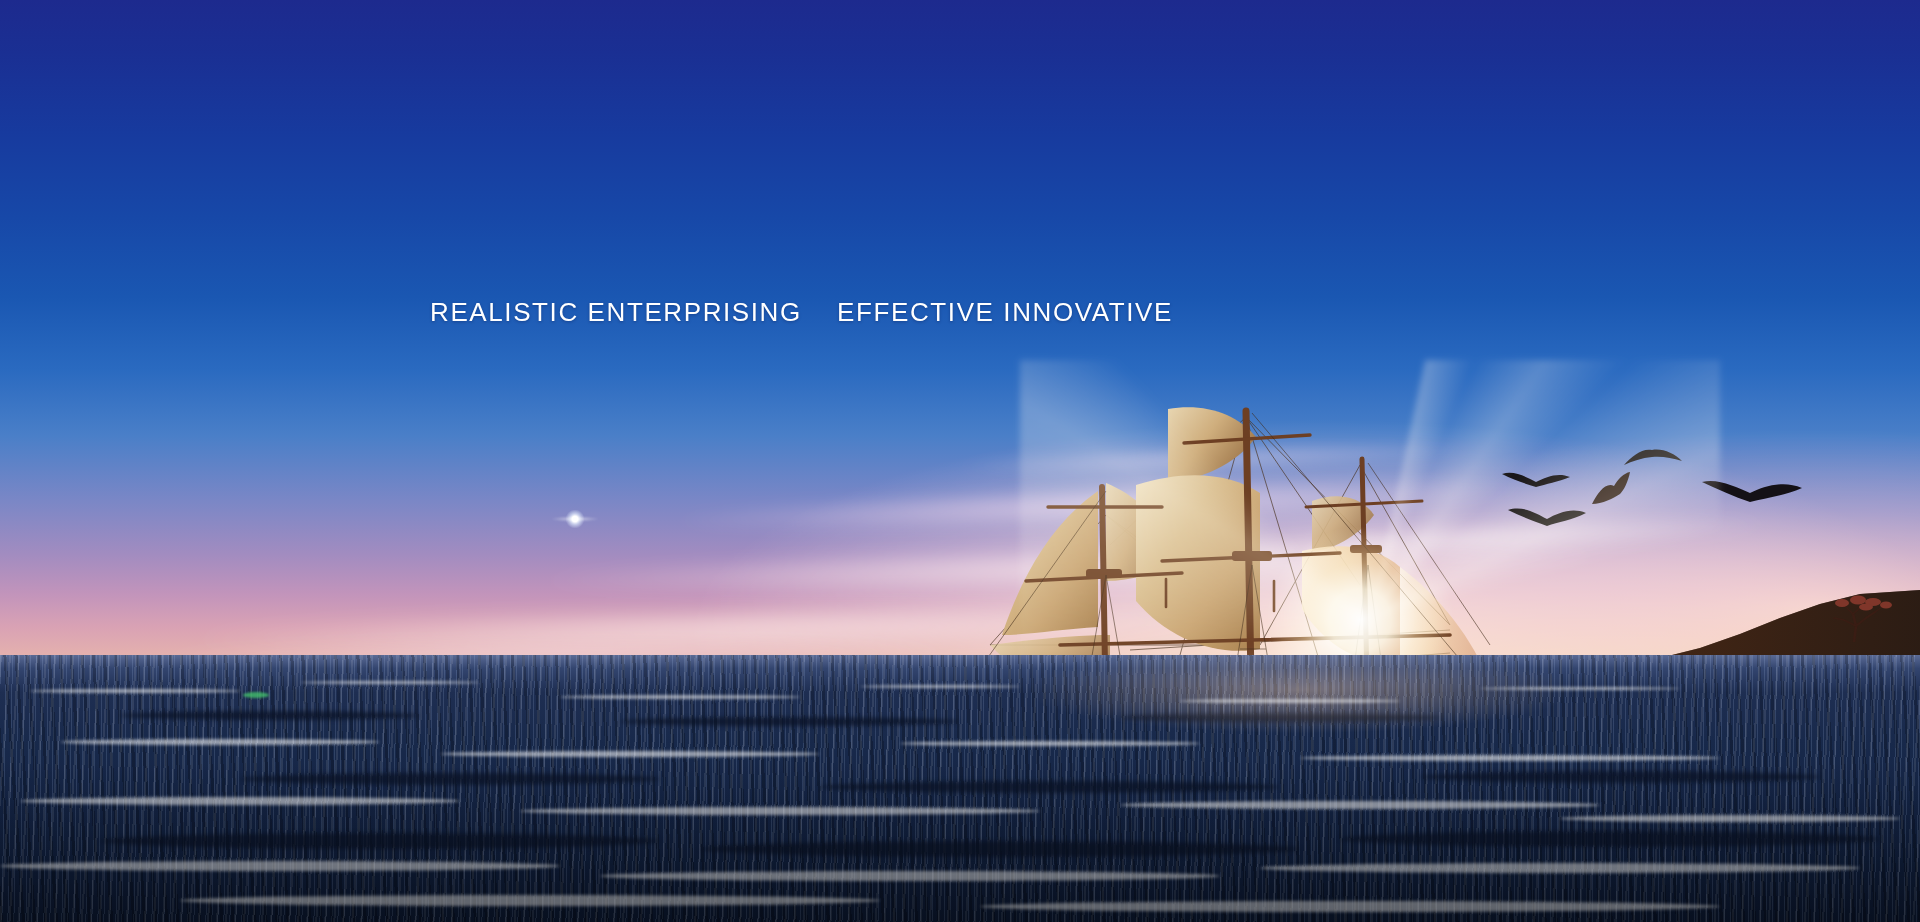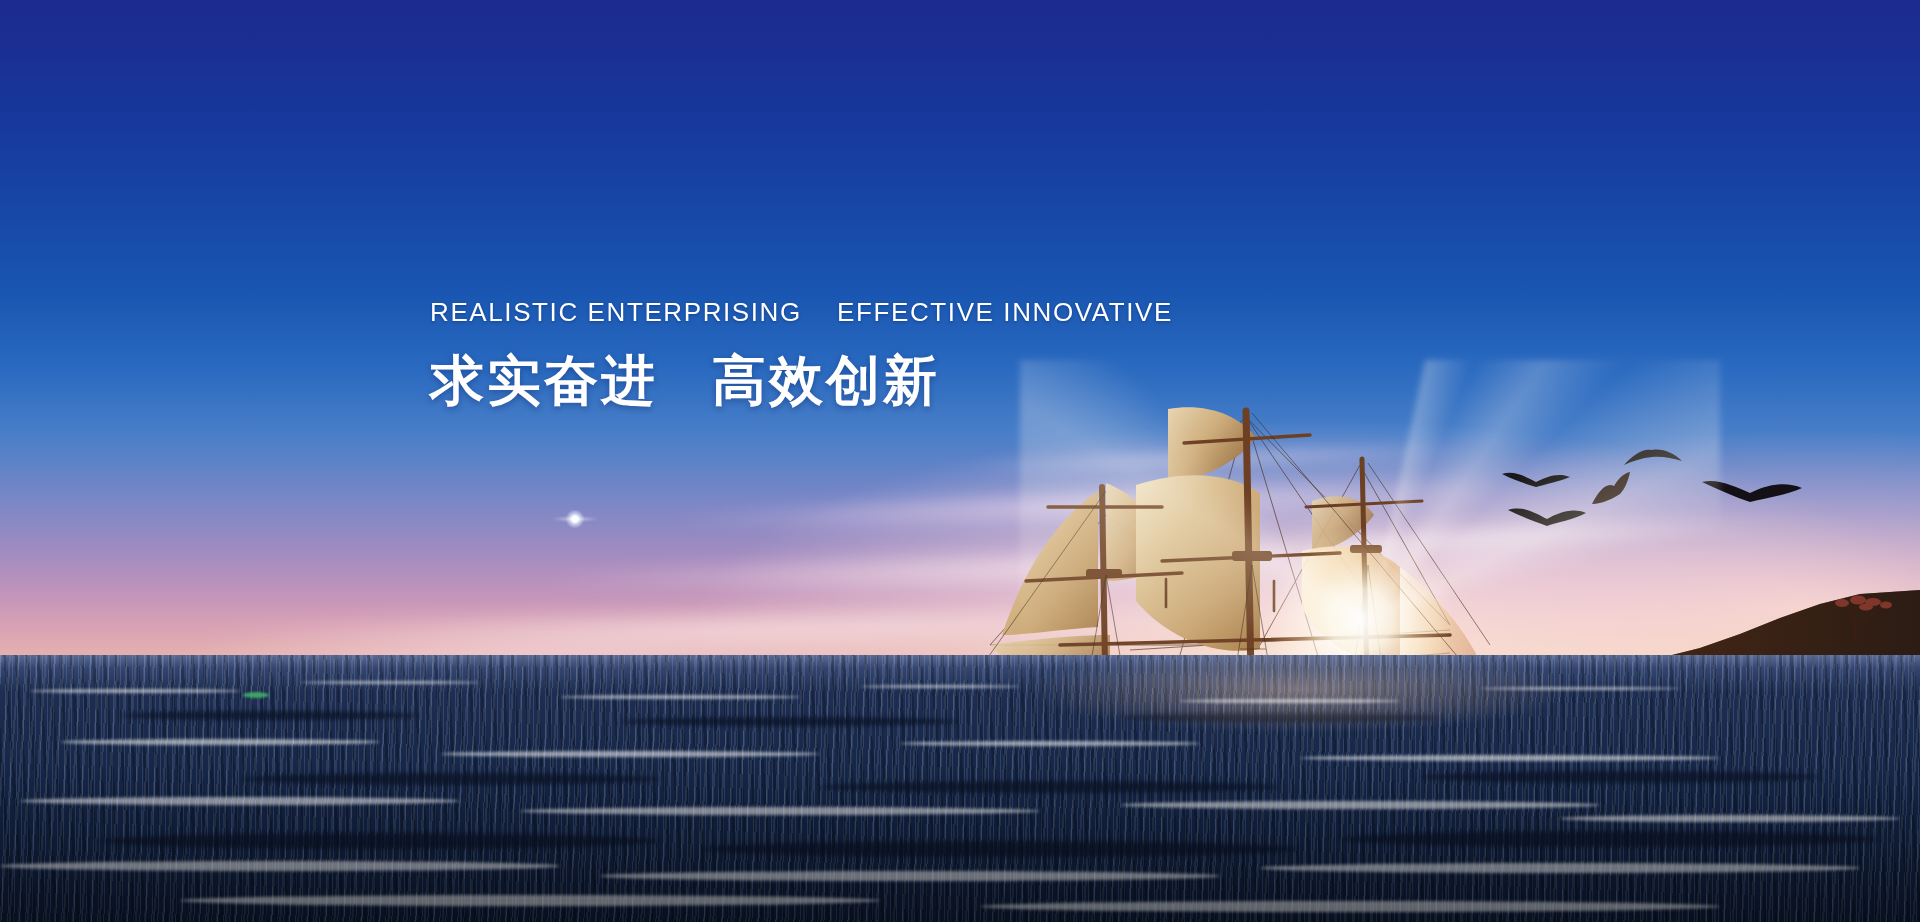--- a/index.html
+++ b/index.html
@@ -432,16 +432,15 @@
     <div class="wv" style="left:180px;  top:240px; width:700px; height:11px;"></div>
     <div class="wv" style="left:980px;  top:246px; width:740px; height:11px;"></div>
 
     <div class="ocean-glow"></div>
     <div class="ocean-vig"></div>
   </div>
   <div class="green-fleck"></div>
 
   <div class="headline-block">
     <div class="headline-en">REALISTIC ENTERPRISING    EFFECTIVE INNOVATIVE</div>
-    <div class="headline-cn">求实奋进   高效创新</div>
   </div>
 
 </div>
 
 </body></html>

